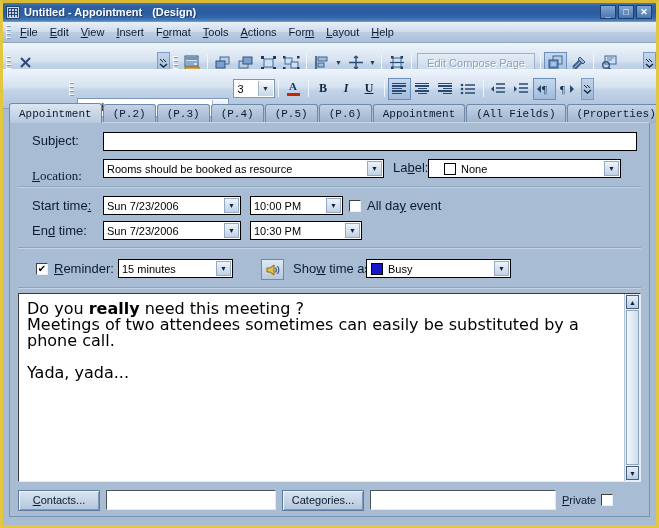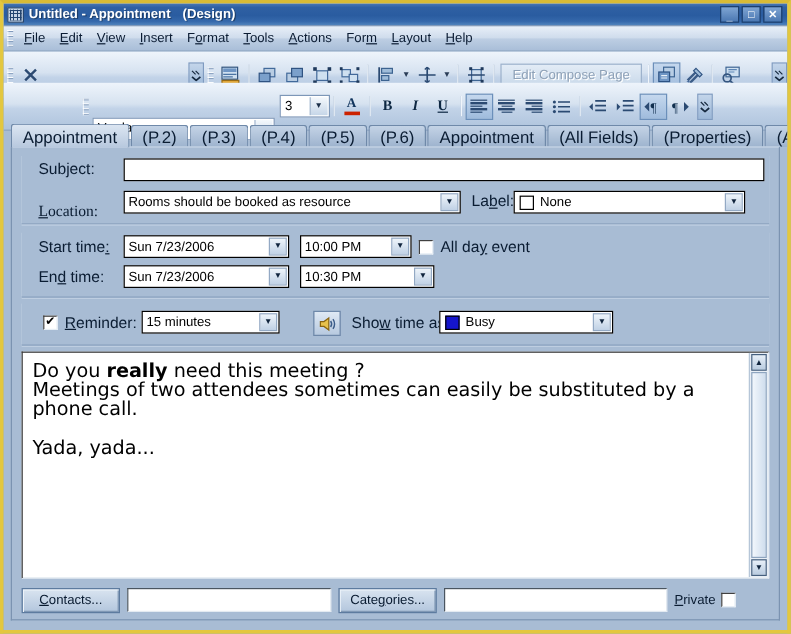--- a/index.html
+++ b/index.html
@@ -167,29 +167,30 @@
 
   
   .tabstrip {
     position: absolute; left: 6px; right: 6px; top: 100px; height: 20px;
     display: flex; align-items: flex-end;
   }
   .tab {
     height: 19px;
     padding: 0 9px;
     display: flex; align-items: center; justify-content: center;
-    font-size: 14px; color: #0a1c32;
+    font-size: 11px; color: #0a1c32;
     background: linear-gradient(to bottom,#c4d3e6,#9cb2cd);
     border: 1px solid #6f89a9;
     border-bottom: none;
     border-radius: 3px 3px 0 0;
     margin-right: 1px;
     white-space: nowrap;
     cursor: pointer;
     position: relative;
+    font-family: Liberation Mono, monospace;
   }
   .tab.active {
     background: linear-gradient(to bottom,#dce6f2,#b7c8de);
     height: 20px;
     font-weight: normal;
     z-index: 2;
   }
   .tab-stub {
     width: 7px; height: 19px;
     background: linear-gradient(to bottom,#c4d3e6,#9cb2cd);
@@ -672,21 +673,21 @@
           <span class="lbl"><u>L</u>ocation:</span>
         </div>
         <div class="inp" style="position:absolute; left:85px; width:281px; top:30px;">
           <span>Rooms should be booked as resource</span>
           <span class="dd">▼</span>
         </div>
 
         <div class="row" style="left:375px; top:31px;">
           <span class="lbl">La<u>b</u>el:</span>
         </div>
-        <div class="inp" style="position:absolute; left:410px; right:20px; top:30px; padding-left:4px;">
+        <div class="inp" style="position:absolute; left:410px; right:20px; top:30px; padding-left:15px;">
           <span class="swatch-none"></span>
           <span>None</span>
           <span class="dd">▼</span>
         </div>
       </div>
 
       <div class="field-group g2">
         <div class="row" style="left:14px; top:5px;">
           <span class="lbl">Start time<u>:</u></span>
         </div>

